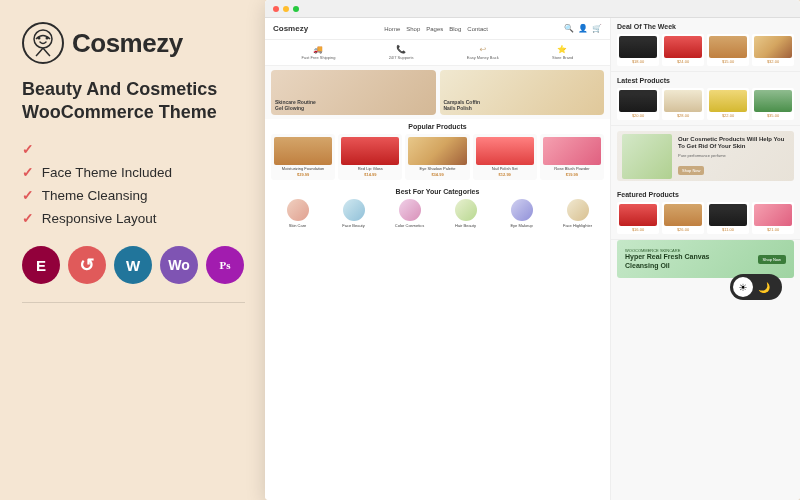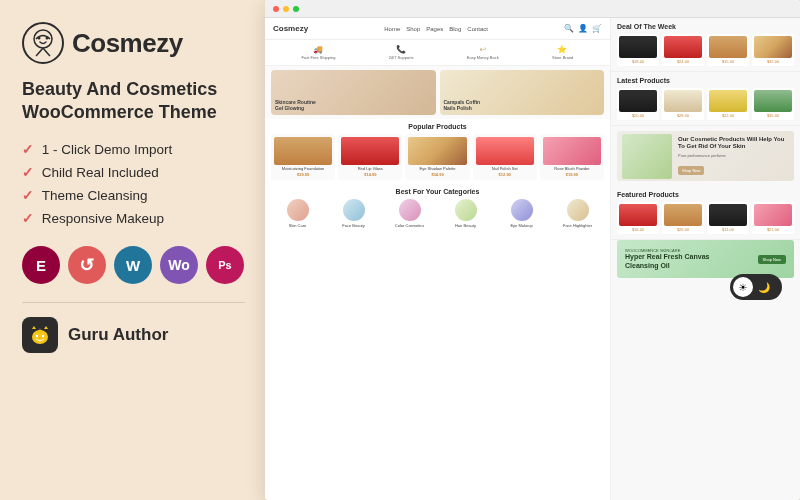--- a/index.html
+++ b/index.html
@@ -89,21 +89,21 @@
       justify-content: center;
       font-size: 15px;
       font-weight: 700;
       color: #fff;
     }
 
     .badge-elementor { background: #92003b; }
     .badge-customize { background: #e05a5a; }
     .badge-wp { background: #21759b; }
     .badge-woo { background: #7f54b3; }
-    .badge-ps { background: #be185d; }
+    .badge-ps { background: #a21caf; font-family: Liberation Serif, serif; }
 
     .divider {
       height: 1px;
       background: rgba(0,0,0,0.12);
       margin-bottom: 14px;
     }
 
     .guru-author {
       display: flex;
       align-items: center;
@@ -641,62 +641,45 @@
   </div>
 
   <div class="tagline">
     <span style="white-space:pre-line;">Beauty And Cosmetics
 WooCommerce Theme</span>
   </div>
 
   <ul class="features-list">
     <li>
       <span class="check-icon">✓</span>
-      <span>1 - Click Demo Import</span>
     </li>
     <li>
       <span class="check-icon">✓</span>
-      <span>Child Real Included</span>
+      <span>Face Theme Included</span>
     </li>
     <li>
       <span class="check-icon">✓</span>
       <span>Theme Cleansing</span>
     </li>
     <li>
       <span class="check-icon">✓</span>
-      <span>Responsive Makeup</span>
+      <span>Responsive Layout</span>
     </li>
   </ul>
 
   <div class="tech-icons">
     <div class="tech-badge badge-elementor">E</div>
     <div class="tech-badge badge-customize" style="font-size:18px;">↺</div>
     <div class="tech-badge badge-wp">W</div>
     <div class="tech-badge badge-woo" style="font-size:14px;">Wo</div>
     <div class="tech-badge badge-ps" style="font-size:11px;">Ps</div>
   </div>
 
   <div class="divider"></div>
 
-  <div class="guru-author">
-    <div class="guru-icon">
-      <svg width="24" height="24" viewBox="0 0 24 24" fill="none">
-        <path d="M4 6 L6 3 L8 6 L4 6Z" fill="#f5c518"></path>
-        <path d="M16 6 L18 3 L20 6 L16 6Z" fill="#f5c518"></path>
-        <ellipse cx="12" cy="14" rx="8" ry="7" fill="#f5c518"></ellipse>
-        <circle cx="9" cy="13" r="1.2" fill="#fff"></circle>
-        <circle cx="15" cy="13" r="1.2" fill="#fff"></circle>
-        <path d="M10 17 Q12 19 14 17" stroke="#fff" stroke-width="1" fill="none"></path>
-        <path d="M8 16 L10 17" stroke="#fff" stroke-width="0.8"></path>
-        <path d="M14 17 L16 16" stroke="#fff" stroke-width="0.8"></path>
-        <path d="M12 5 L12.5 7 L14 7 L12.8 8 L13.2 9.5 L12 8.5 L10.8 9.5 L11.2 8 L10 7 L11.5 7 Z" fill="#f5c518"></path>
-      </svg>
-    </div>
-    <span>Guru Author</span>
-  </div>
 </div>
 
 <div class="right-panel">
   <div class="mockup-container">
 
     <div class="browser-bar">
       <div class="browser-dot" style="background:#ff5f56;"></div>
       <div class="browser-dot" style="background:#ffbd2e;"></div>
       <div class="browser-dot" style="background:#27c93f;"></div>
     </div>

